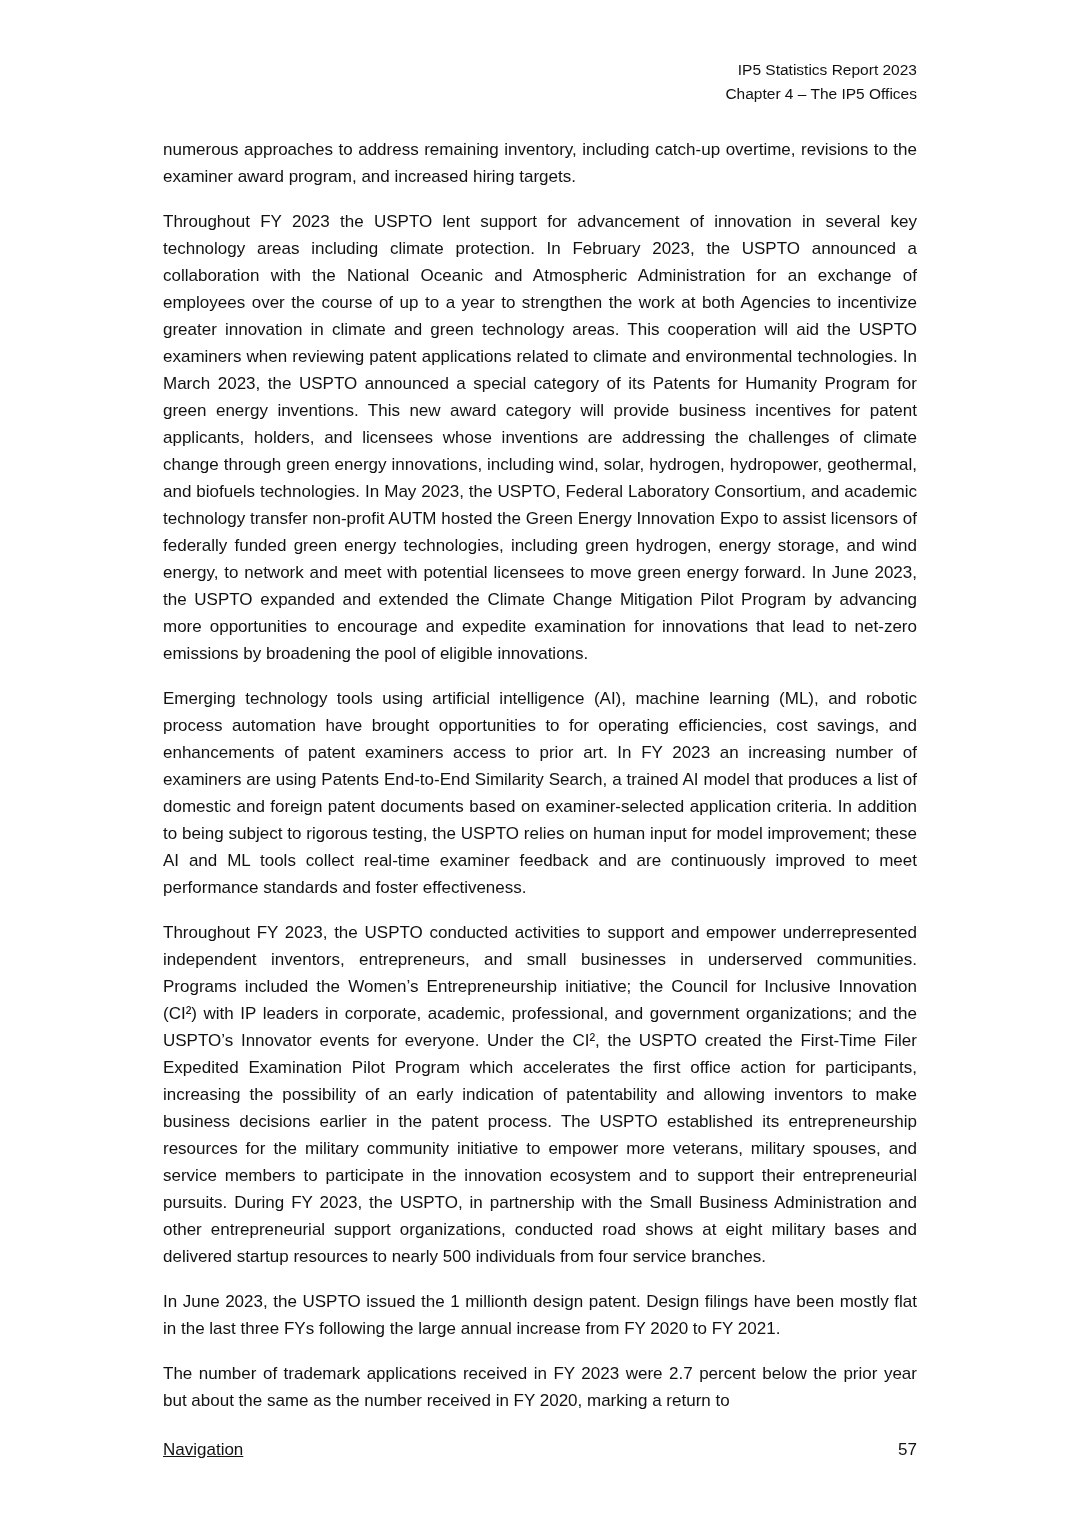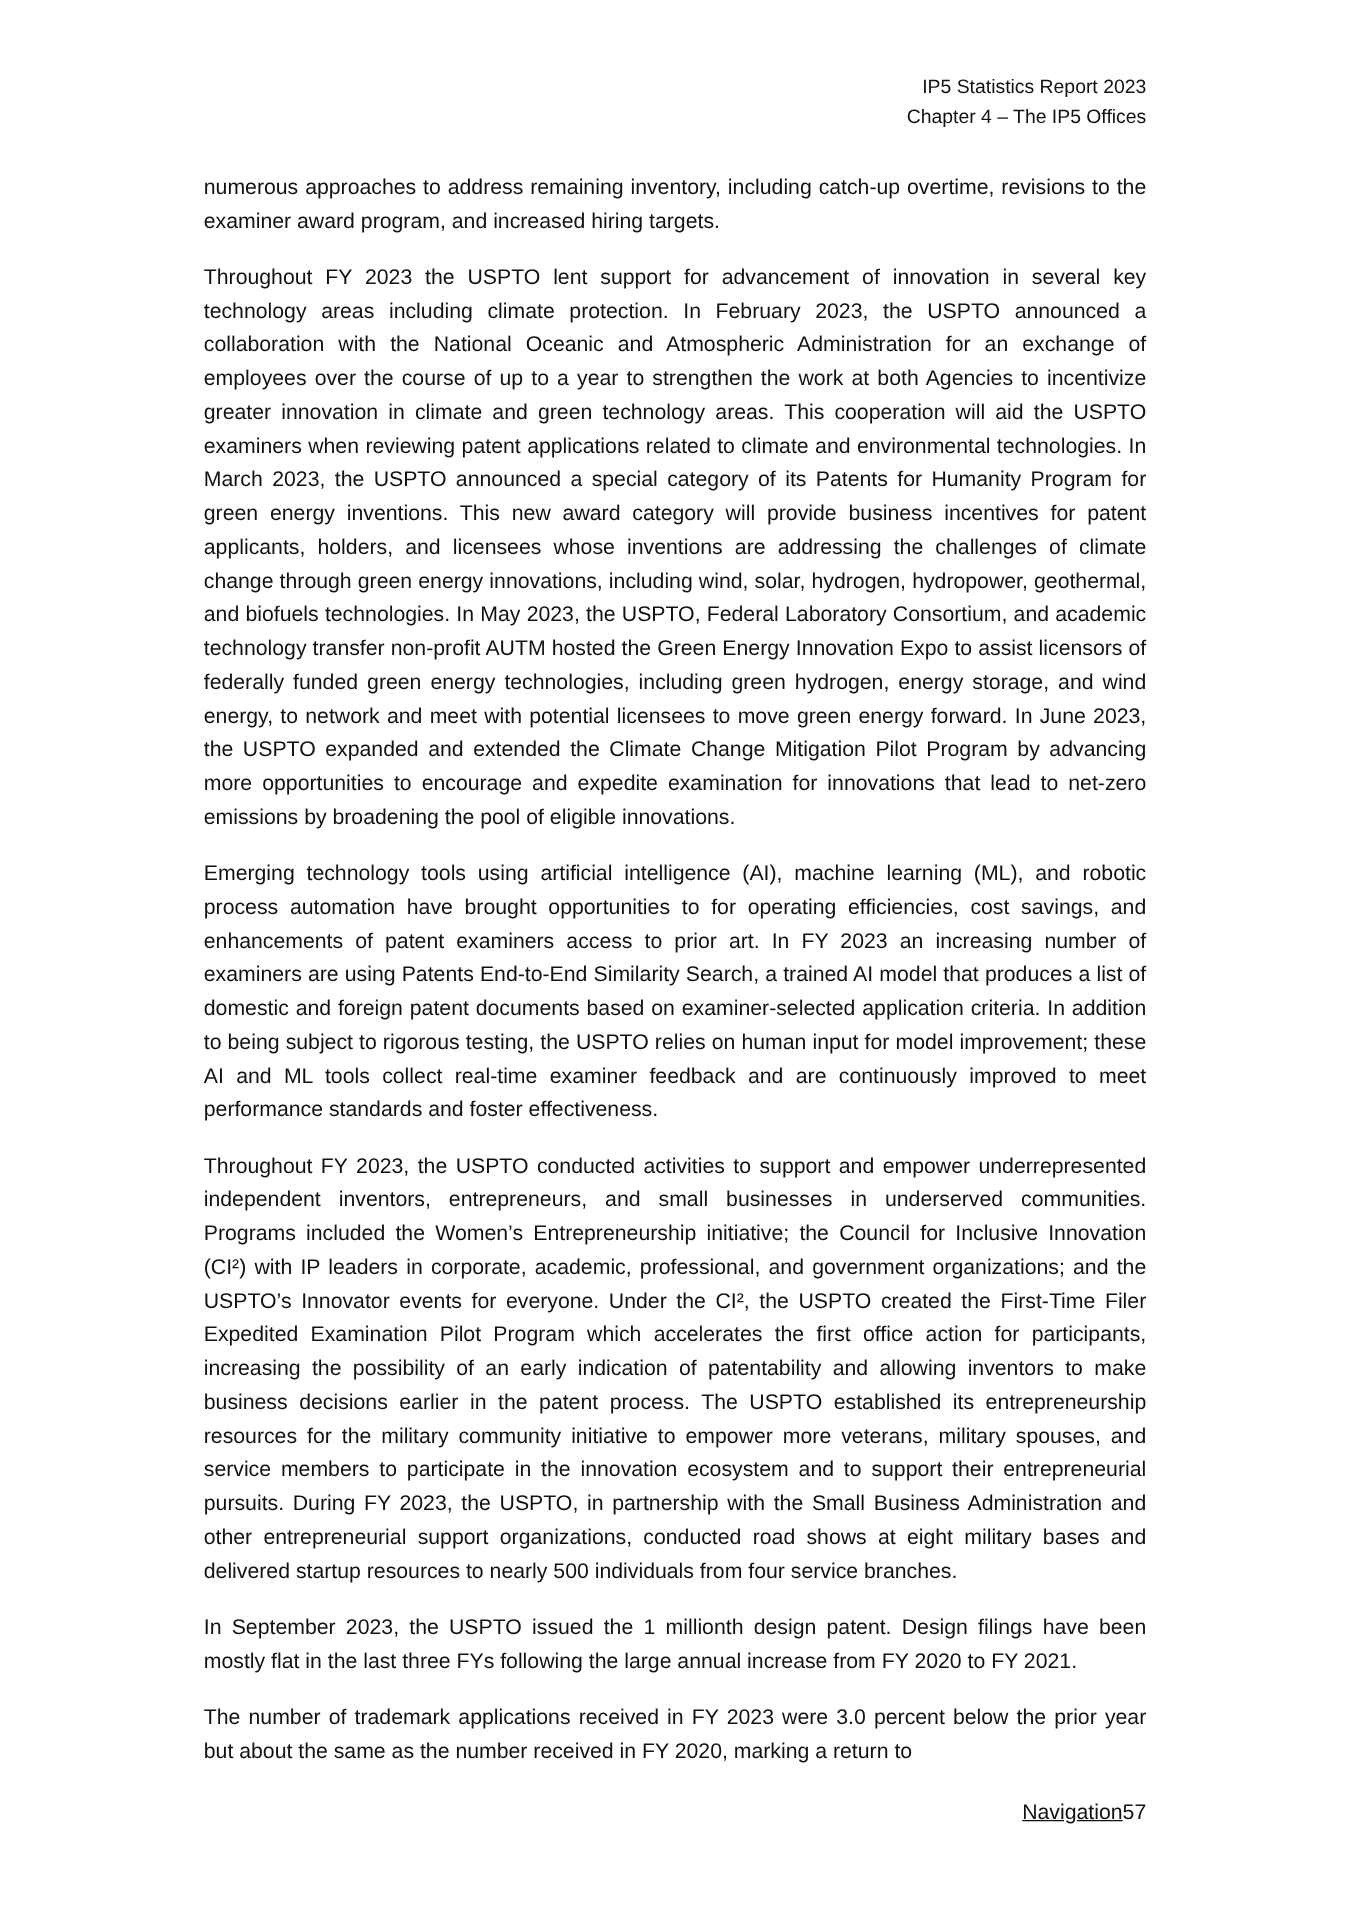--- a/index.html
+++ b/index.html
@@ -38,21 +38,21 @@
     line-height: 27px;
     text-align: justify;
     color: #111111;
   }
   .footer {
     position: absolute;
     top: 1438px;
     left: 163px;
     right: 163px;
     display: flex;
-    justify-content: flex-end;
+    justify-content: space-between;
     align-items: baseline;
     font-size: 17px;
     line-height: 24px;
   }
   .nav-link {
     color: #111111;
     text-decoration: underline;
     cursor: pointer;
   }
   .page-number {
@@ -67,22 +67,22 @@
   <div class="header">
     <div>IP5 Statistics Report 2023</div>
     <div>Chapter 4 – The IP5 Offices</div>
   </div>
 
   <div class="content">
     <p>numerous approaches to address remaining inventory, including catch-up overtime, revisions to the examiner award program, and increased hiring targets.</p>
     <p>Throughout FY 2023 the USPTO lent support for advancement of innovation in several key technology areas including climate protection. In February 2023, the USPTO announced a collaboration with the National Oceanic and Atmospheric Administration for an exchange of employees over the course of up to a year to strengthen the work at both Agencies to incentivize greater innovation in climate and green technology areas. This cooperation will aid the USPTO examiners when reviewing patent applications related to climate and environmental technologies. In March 2023, the USPTO announced a special category of its Patents for Humanity Program for green energy inventions. This new award category will provide business incentives for patent applicants, holders, and licensees whose inventions are addressing the challenges of climate change through green energy innovations, including wind, solar, hydrogen, hydropower, geothermal, and biofuels technologies. In May 2023, the USPTO, Federal Laboratory Consortium, and academic technology transfer non-profit AUTM hosted the Green Energy Innovation Expo to assist licensors of federally funded green energy technologies, including green hydrogen, energy storage, and wind energy, to network and meet with potential licensees to move green energy forward. In June 2023, the USPTO expanded and extended the Climate Change Mitigation Pilot Program by advancing more opportunities to encourage and expedite examination for innovations that lead to net-zero emissions by broadening the pool of eligible innovations.</p>
     <p>Emerging technology tools using artificial intelligence (AI), machine learning (ML), and robotic process automation have brought opportunities to for operating efficiencies, cost savings, and enhancements of patent examiners access to prior art. In FY 2023 an increasing number of examiners are using Patents End-to-End Similarity Search, a trained AI model that produces a list of domestic and foreign patent documents based on examiner-selected application criteria. In addition to being subject to rigorous testing, the USPTO relies on human input for model improvement; these AI and ML tools collect real-time examiner feedback and are continuously improved to meet performance standards and foster effectiveness.</p>
     <p>Throughout FY 2023, the USPTO conducted activities to support and empower underrepresented independent inventors, entrepreneurs, and small businesses in underserved communities. Programs included the Women’s Entrepreneurship initiative; the Council for Inclusive Innovation (CI²) with IP leaders in corporate, academic, professional, and government organizations; and the USPTO’s Innovator events for everyone. Under the CI², the USPTO created the First-Time Filer Expedited Examination Pilot Program which accelerates the first office action for participants, increasing the possibility of an early indication of patentability and allowing inventors to make business decisions earlier in the patent process. The USPTO established its entrepreneurship resources for the military community initiative to empower more veterans, military spouses, and service members to participate in the innovation ecosystem and to support their entrepreneurial pursuits. During FY 2023, the USPTO, in partnership with the Small Business Administration and other entrepreneurial support organizations, conducted road shows at eight military bases and delivered startup resources to nearly 500 individuals from four service branches.</p>
-    <p>In September 2023, the USPTO issued the 1 millionth design patent. Design filings have been mostly flat in the last three FYs following the large annual increase from FY 2020 to FY 2021.</p>
-    <p>The number of trademark applications received in FY 2023 were 3.0 percent below the prior year but about the same as the number received in FY 2020, marking a return to</p>
+    <p>In June 2023, the USPTO issued the 1 millionth design patent. Design filings have been mostly flat in the last three FYs following the large annual increase from FY 2020 to FY 2021.</p>
+    <p>The number of trademark applications received in FY 2023 were 2.7 percent below the prior year but about the same as the number received in FY 2020, marking a return to</p>
   </div>
 
   <div class="footer">
     <span class="nav-link">Navigation</span>
     <span class="page-number">57</span>
   </div>
 
 </div>
 
 </body></html>

